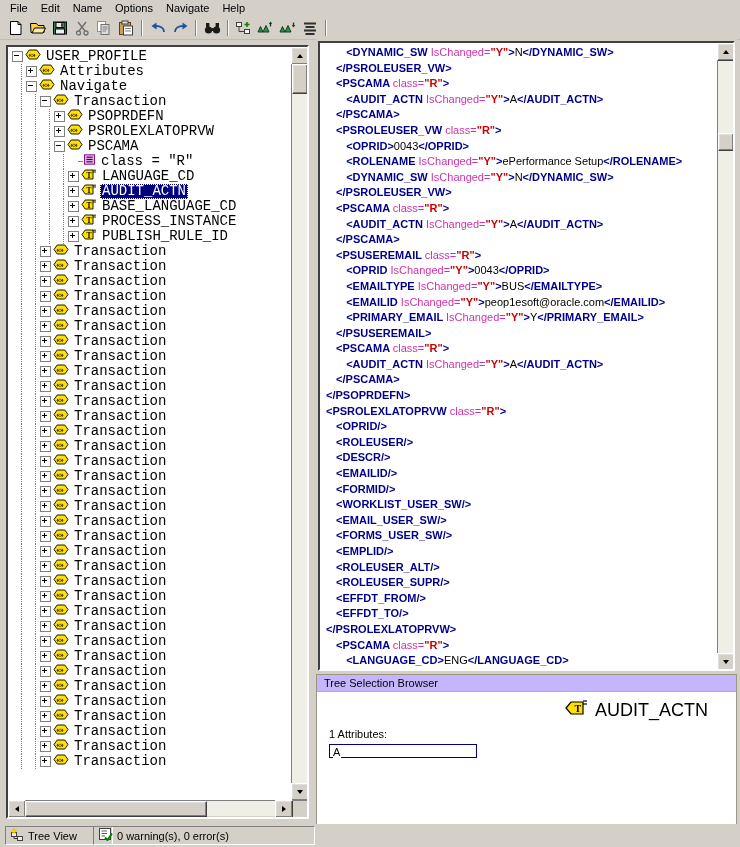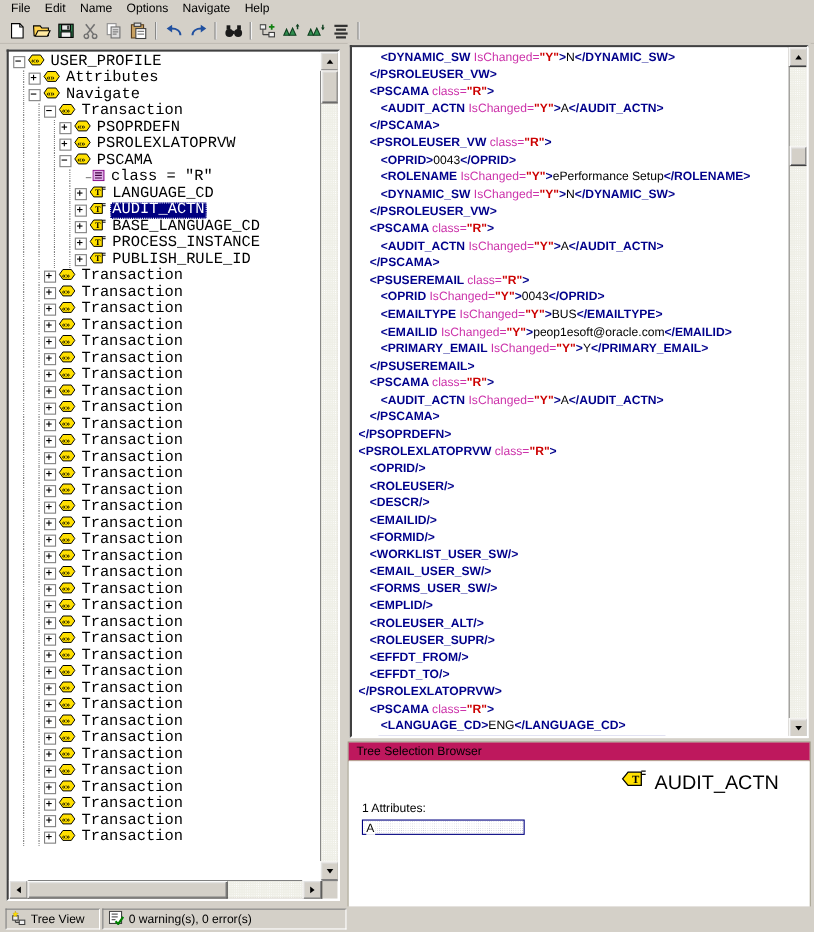--- a/index.html
+++ b/index.html
@@ -201,21 +201,21 @@
 
   
   .tsb {
     position: absolute; left: 316px; top: 674px;
     width: 421px; height: 170px;
     background: #e8e4d8;
     border: 1px solid #9a9684;
     box-sizing: border-box;
   }
   .tsb-title {
-    height: 17px; background: #be185d;
+    height: 17px; background: #c4b5fd;
     border-bottom: 1px solid #b8b29c;
     font-size: 11px; color: #000;
     display: flex; align-items: center; padding-left: 7px;
     box-sizing: border-box;
   }
   .tsb-body {
     position: relative;
     background: #ffffff;
     height: 151px;
     box-sizing: border-box;
@@ -980,21 +980,21 @@
 
 
 
       <div class="text-sect-box">
         <span>A</span>
       </div>
     </div>
   </div>
 
   <div class="statusbar">
-    <div class="sb-cell" style="left:5px; top:2px; width:86px;">
+    <div class="sb-cell" style="left:5px; top:2px; width:108px;">
       <span>
         <svg width="13" height="13" viewBox="0 0 13 13">
           <rect x="0.5" y="4.5" width="5" height="4" fill="#f0f0f0" stroke="#404040"></rect>
           <rect x="6.5" y="8.5" width="5" height="4" fill="#f0f0f0" stroke="#404040"></rect>
           <line x1="3" y1="8.5" x2="3" y2="10.5" stroke="#404040"></line>
           <line x1="3" y1="10.5" x2="6.5" y2="10.5" stroke="#404040"></line>
           <polygon points="2,0 3,2.2 5.2,2.6 3.3,4 3.8,6 2,5 0.2,6 0.7,4 -0.2,2.6 2,2.2" fill="#ffe000" stroke="#c8a000" stroke-width="0.4" transform="translate(1,0) scale(0.9)"></polygon>
         </svg>
       </span>
       <span>Tree View</span>

